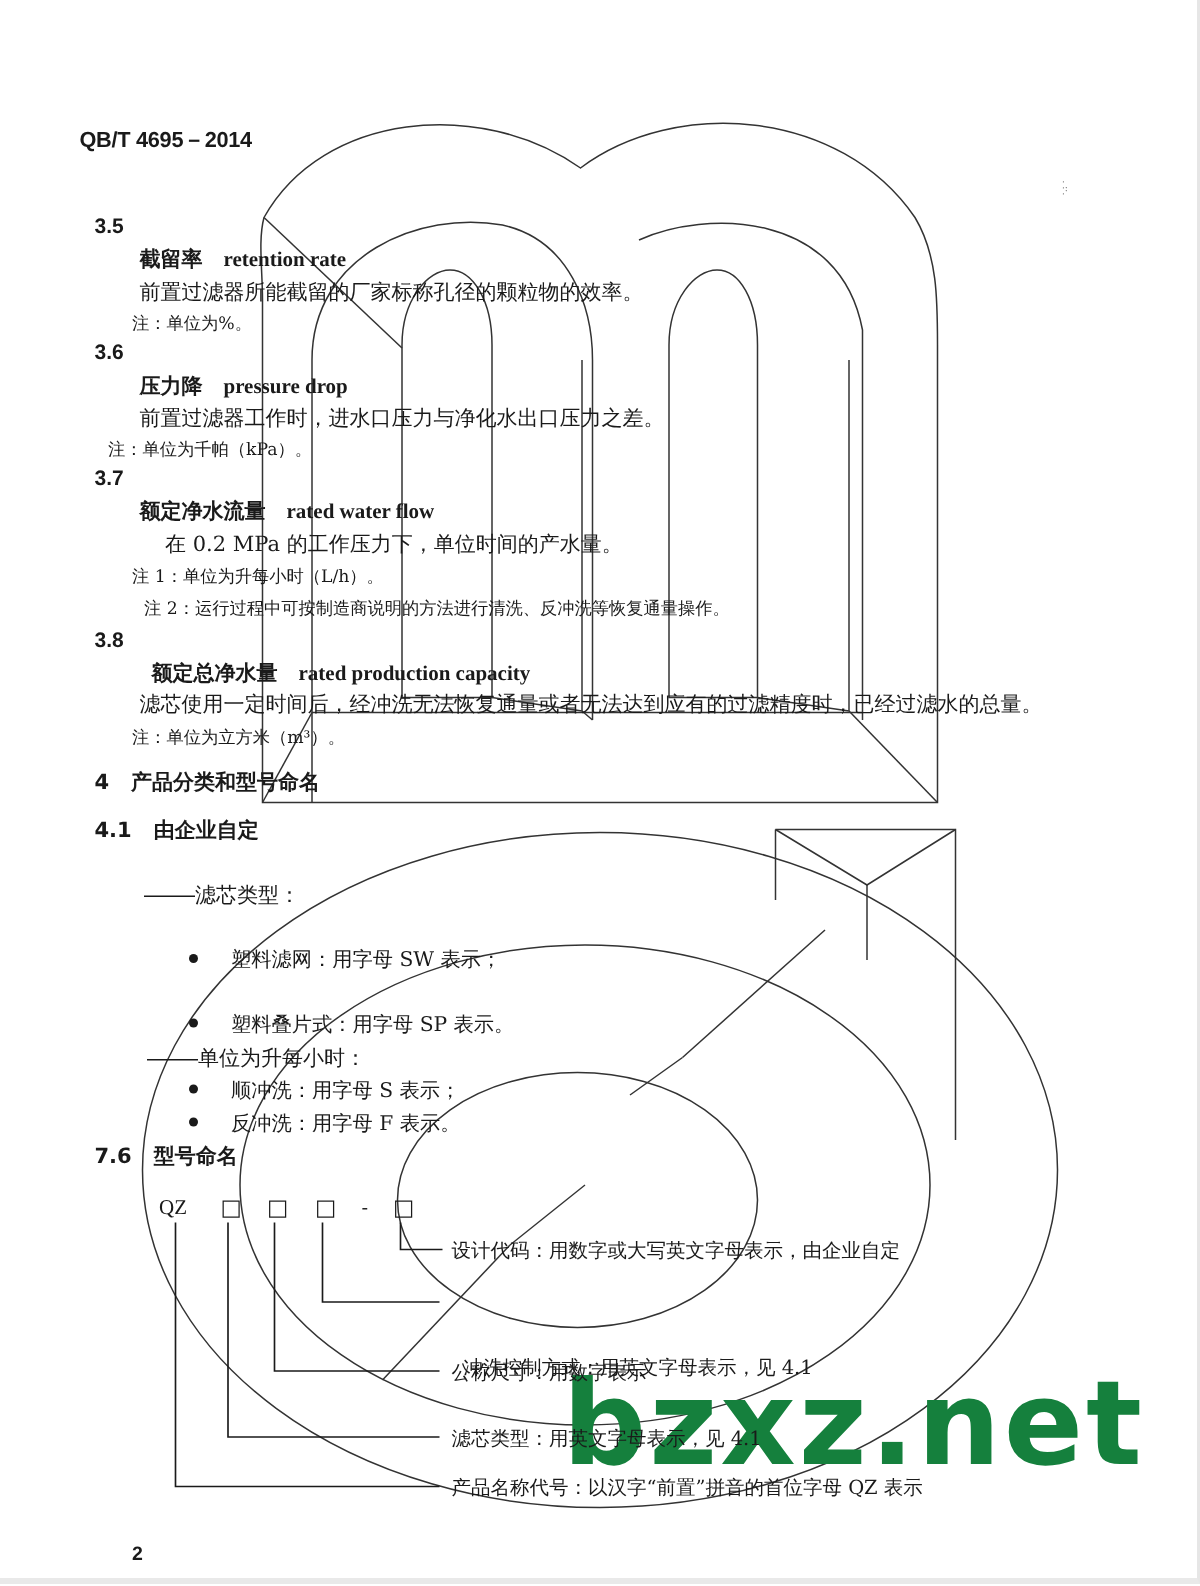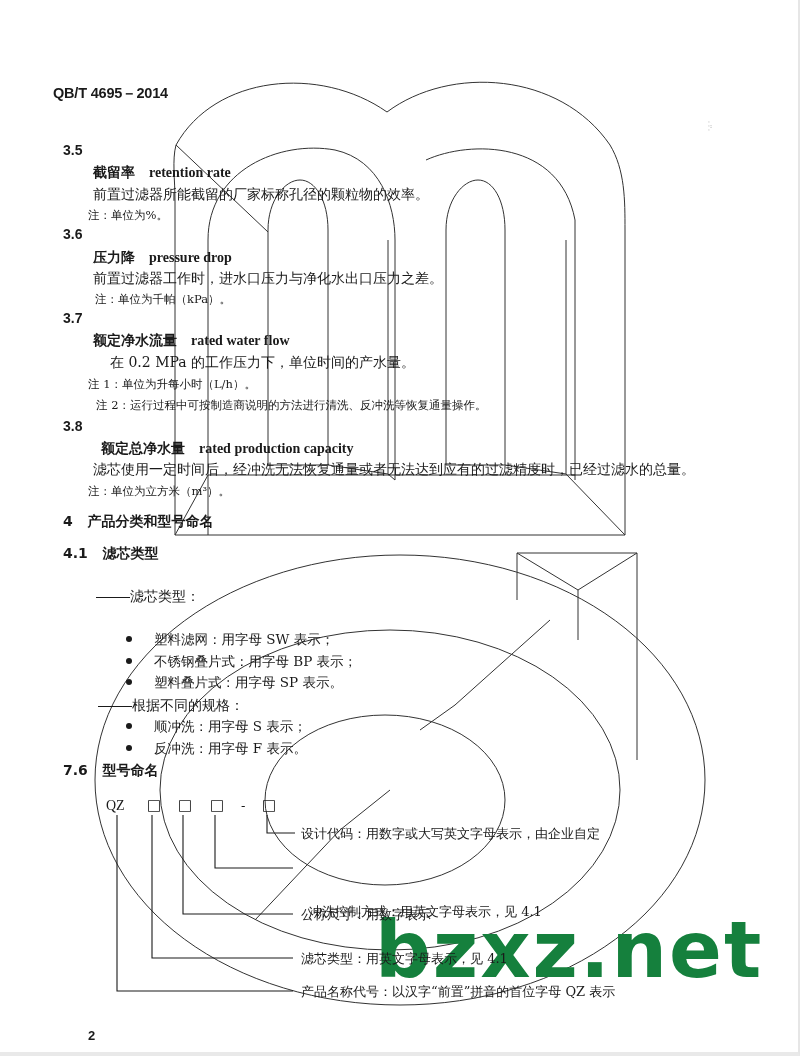--- a/index.html
+++ b/index.html
@@ -79,21 +79,21 @@
     <span>截留率</span><span class="en">retention rate</span>
   </div>
   <div class="abs def" style="left:93px; top:186px;">前置过滤器所能截留的厂家标称孔径的颗粒物的效率。</div>
   <div class="abs note" style="left:88px; top:208px;">注：单位为%。</div>
 
   <div class="abs secnum" style="left:63px; top:226px;">3.6</div>
   <div class="abs term" style="left:93px; top:249px;">
     <span>压力降</span><span class="en">pressure drop</span>
   </div>
   <div class="abs def" style="left:93px; top:270px;">前置过滤器工作时，进水口压力与净化水出口压力之差。</div>
-  <div class="abs note" style="left:95px; top:292px;text-align:right;">注：单位为千帕（kPa）。</div>
+  <div class="abs note" style="left:72px; top:292px;text-align:right;">注：单位为千帕（kPa）。</div>
 
   <div class="abs secnum" style="left:63px; top:310px;">3.7</div>
   <div class="abs term" style="left:93px; top:332px;">
     <span>额定净水流量</span><span class="en">rated water flow</span>
   </div>
   <div class="abs def" style="left:110px; top:354px;">在 0.2 MPa 的工作压力下，单位时间的产水量。</div>
   <div class="abs note" style="left:88px; top:377px;">注 1：单位为升每小时（L/h）。</div>
   <div class="abs note" style="left:96px; top:398px;">注 2：运行过程中可按制造商说明的方法进行清洗、反冲洗等恢复通量操作。</div>
 
   <div class="abs secnum" style="left:63px; top:418px;">3.8</div>
@@ -101,31 +101,30 @@
     <span>额定总净水量</span><span class="en">rated production capacity</span>
   </div>
   <div class="abs def" style="left:93px; top:461px;">滤芯使用一定时间后，经冲洗无法恢复通量或者无法达到应有的过滤精度时，已经过滤水的总量。</div>
   <div class="abs note" style="left:88px; top:484px;">注：单位为立方米（m³）。</div>
 
   <div class="abs h4" style="left:63px; top:513px;">
     <span>4</span>&nbsp;&nbsp;&nbsp;<span>产品分类和型号命名</span>
   </div>
 
   <div class="abs h4" style="left:63px; top:545px;">
-    <span>4.1</span>&nbsp;&nbsp;&nbsp;<span>滤芯类型</span>
+    <span>4.1</span>&nbsp;&nbsp;&nbsp;<span>由企业自定</span>
   </div>
   <div class="abs body" style="left:96px; top:588px;">
     <span class="dash"></span><span>滤芯类型：</span>
   </div>
   <div class="abs bullet" style="left:126px; top:631px;"><span class="dot"></span><span>塑料滤网：用字母  SW 表示；</span></div>
-  <div class="abs bullet" style="left:126px; top:653px;"><span class="dot"></span><span>不锈钢叠片式：用字母 BP 表示；</span></div>
   <div class="abs bullet" style="left:126px; top:674px;"><span class="dot"></span><span>塑料叠片式：用字母 SP 表示。</span></div>
 
   <div class="abs body" style="left:98px; top:697px;">
-    <span class="dash"></span><span>根据不同的规格：</span>
+    <span class="dash"></span><span>单位为升每小时：</span>
   </div>
   <div class="abs bullet" style="left:126px; top:718px;"><span class="dot"></span><span>顺冲洗：用字母 S 表示；</span></div>
   <div class="abs bullet" style="left:126px; top:740px;"><span class="dot"></span><span>反冲洗：用字母 F 表示。</span></div>
 
   <div class="abs h4" style="left:63px; top:762px;">
     <span>7.6</span>&nbsp;&nbsp;&nbsp;<span>型号命名</span>
   </div>
 
   <div class="abs diag" style="left:106px; top:798px; font-family:'Liberation Serif',serif; font-size:14px;">QZ</div>
   <div class="abs diag" style="left:147px; top:796px; font-size:15px;">□</div>

